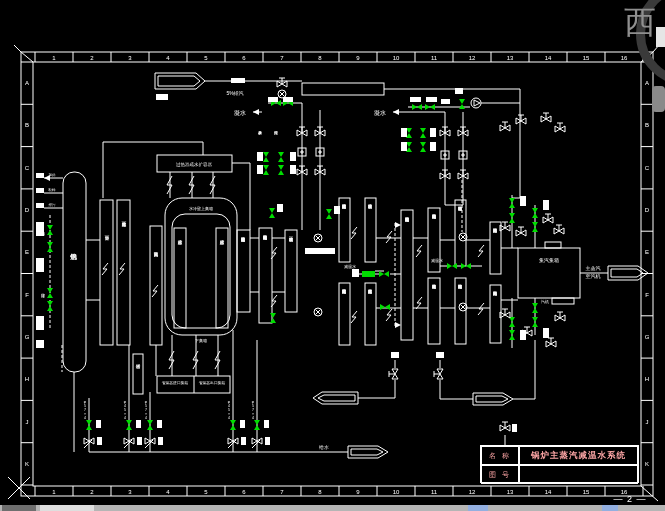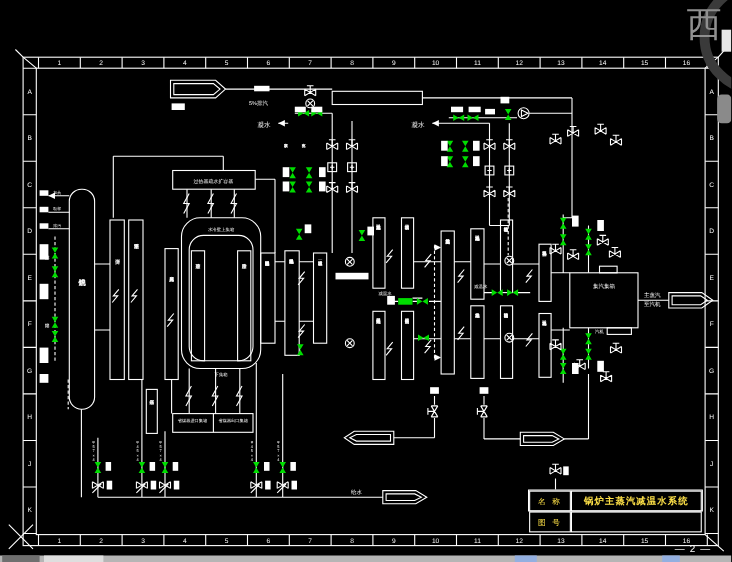--- a/index.html
+++ b/index.html
@@ -1,23 +1,23 @@
 <!DOCTYPE html>
 <html><head>
 <meta charset="utf-8">
 <style>
   html,body{margin:0;padding:0;background:#000;}
   #stage{position:relative;width:665px;height:511px;background:#000;overflow:hidden;
          font-family:"Liberation Sans",sans-serif;}
   svg text{fill:#fff;font-family:"Liberation Sans",sans-serif;}
   .vtxt{writing-mode:vertical-rl;text-orientation:upright;}
   
-  #titleblock{position:absolute;left:480px;top:445px;width:159px;height:20px;
+  #titleblock{position:absolute;left:480px;top:445px;width:159px;height:38px;
     border:1px solid #fff;display:grid;grid-template-columns:38px 1fr;grid-template-rows:19px 19px;
-    color:#fde047;background:#000;box-sizing:border-box;}
+    color:#fca5a5;background:#000;box-sizing:border-box;}
   #titleblock .cell{border:1px solid #fff;display:flex;align-items:center;justify-content:center;
     box-sizing:border-box;overflow:hidden;white-space:nowrap;}
   .lbl-small{font-size:7px;letter-spacing:2px;}
   .ttl{font-size:8.5px;font-weight:bold;letter-spacing:1px;}
   #pagenum{position:absolute;left:604px;top:494px;width:52px;color:#fff;font-size:9px;
     letter-spacing:1px;text-align:center;}
   #watermark{position:absolute;left:624px;top:6px;color:#8f8f8f;font-size:32px;line-height:32px;}
   #ring{position:absolute;left:636px;top:-18px;width:86px;height:86px;border:9px solid #3a3a3a;
     border-radius:50%;}
   #edgeblob{position:absolute;left:652px;top:86px;width:13px;height:26px;background:#8a8a8a;

